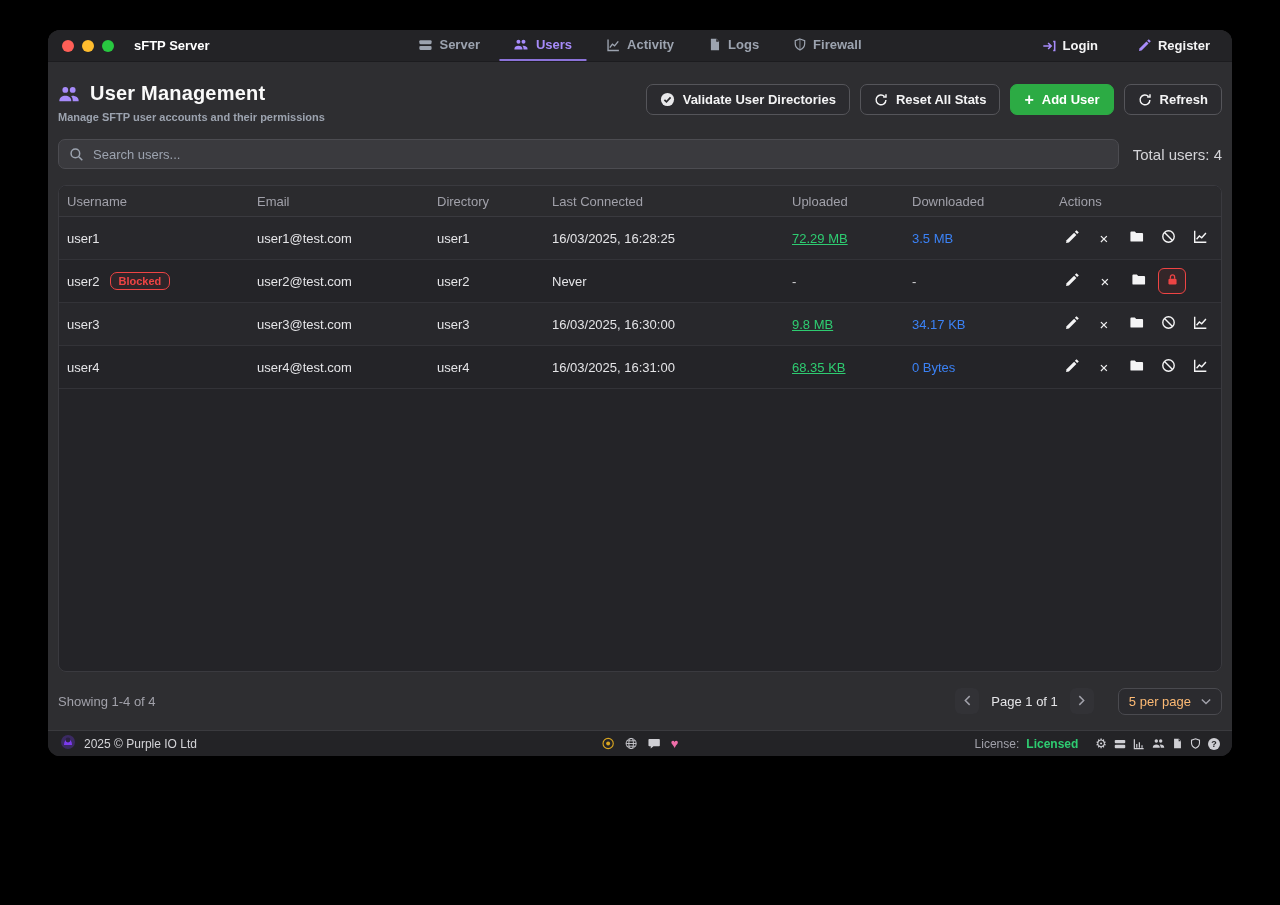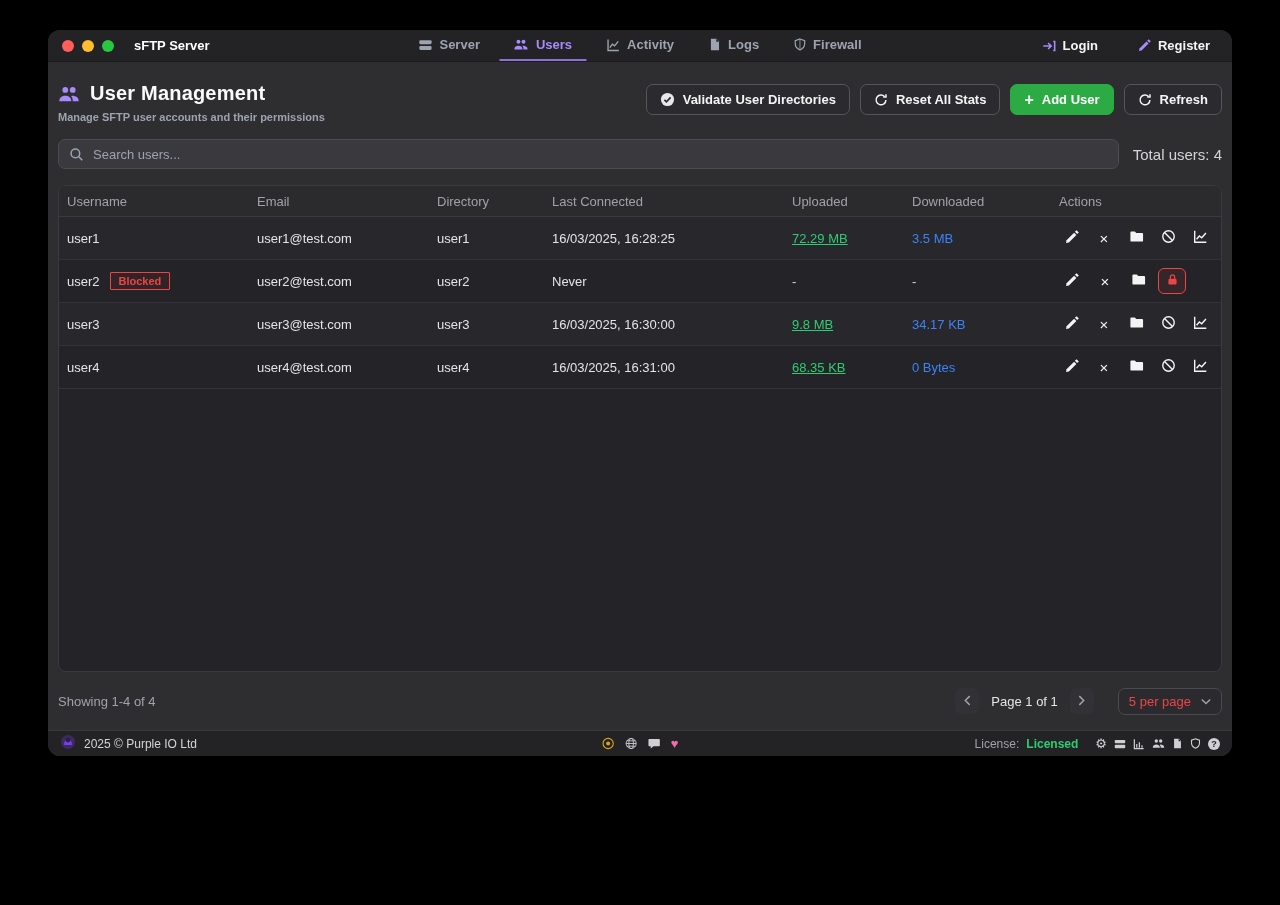--- a/index.html
+++ b/index.html
@@ -67,21 +67,21 @@
     display:grid; grid-template-columns:190px 180px 115px 240px 120px 147px 1fr;
     align-items:center; padding:0 8px;
   }
   .thead { height:31px; background:#2b2b2e; color:#a1a1aa; font-size:13px; border-bottom:1px solid #3a3a3f; }
   .trow { height:43px; color:#e4e4e7; font-size:13px; border-bottom:1px solid #333338; }
   .trow:nth-child(even){ background:#28282c; }
   .td { overflow:hidden; text-overflow:ellipsis; white-space:nowrap; }
   .cell-user { display:flex; align-items:center; gap:10px; }
   .badge {
     color:#ef4444; border:1px solid #ef4444; background:rgba(239,68,68,.06);
-    font-size:11px; padding:2px 8px; border-radius:1px; font-weight:bold;
+    font-size:11px; padding:2px 8px; border-radius:7px; font-weight:bold;
   }
   .up { color:#2ecc71;text-decoration:underline; } .down { color:#3b82f6; } .muted-dash { color:#d4d4d8; }
   .actions { display:flex; align-items:center; gap:7px; }
   .act {
     background:none; border:none; color:#f4f4f5; width:26px; height:26px;
     display:flex; align-items:center; justify-content:center; cursor:pointer; border-radius:6px; font-family:inherit;
   }
   .act.x-btn { font-size:15px; line-height:1; }
   .act.lock-btn { color:#ef4444; border:1px solid #ef4444; background:rgba(239,68,68,.08); width:28px; }
   
@@ -89,21 +89,21 @@
   .showing { color:#a1a1aa; font-size:13px; }
   .pager-right { display:flex; align-items:center; gap:10px; }
   .pg-btn {
     width:24px; height:26px; background:#323236; border:none; border-radius:6px;
     color:#a1a1aa; display:flex; align-items:center; justify-content:center; cursor:pointer;
   }
   .page-label { color:#e4e4e7; font-size:13px; margin:0 2px; }
   .per-page {
     display:flex; align-items:center; gap:10px; height:27px; padding:0 10px;
     background:#2b2b2f; border:1px solid #4a4a4f; border-radius:7px;
-    color:#ef4444; font-size:13px; cursor:pointer; margin-left:14px;
+    color:#fdba74; font-size:13px; cursor:pointer; margin-left:14px;
   }
   .per-page .chev { color:#a1a1aa; display:flex; }
   
   .statusbar {
     flex:0 0 26px; background:#232326; border-top:1px solid #3a3a3e;
     display:flex; align-items:center; position:relative; padding:0 12px;
     color:#d4d4d8; font-size:12px;
   }
   .sb-left { display:flex; align-items:center; gap:8px; }
   .sb-center { position:absolute; left:50%; transform:translateX(-50%); display:flex; align-items:center; gap:10px; }

